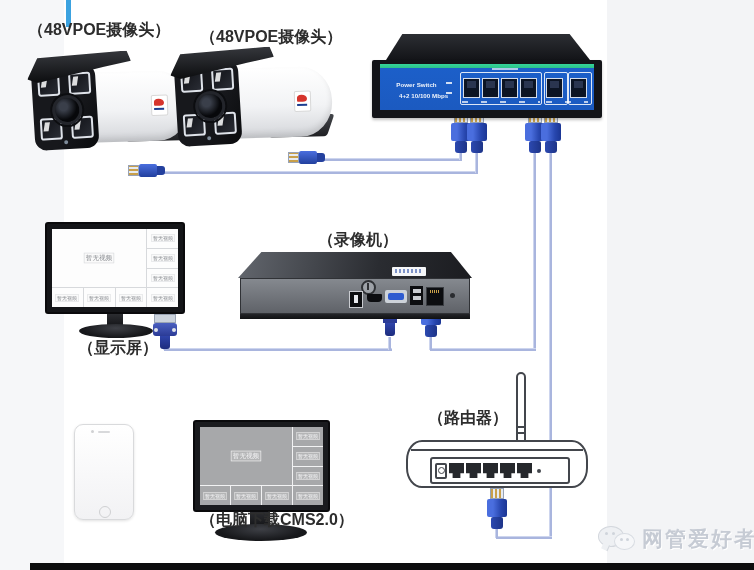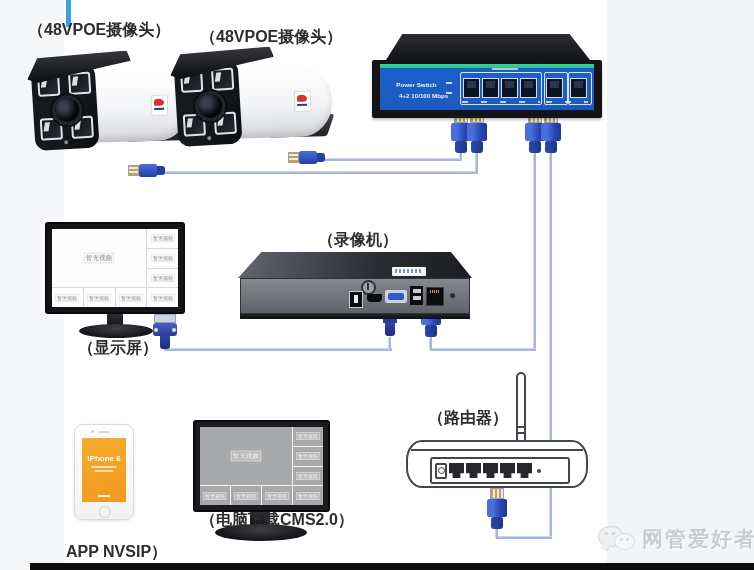--- a/index.html
+++ b/index.html
@@ -205,21 +205,20 @@
   <div class="abs strip-left"></div>
   <div class="abs strip-right"></div>
   <div class="abs accent-tick"></div>
   <div class="abs bottom-bar"></div>
 
   <div class="lbl" style="left:28px;top:20px;">（48VPOE摄像头）</div>
   <div class="lbl" style="left:200px;top:27px;">（48VPOE摄像头）</div>
   <div class="lbl" style="left:318px;top:230px;">（录像机）</div>
   <div class="lbl" style="left:78px;top:338px;">（显示屏）</div>
   <div class="lbl" style="left:428px;top:408px;">（路由器）</div>
-  <div class="lbl" style="left:66px;top:542px;">APP NVSIP）</div>
   <div class="lbl" style="left:200px;top:510px;">（电脑下载CMS2.0）</div>
 
   <div class="cable h" style="left:322px;top:158px;width:140px;"></div>
   <div class="cable v" style="left:459px;top:146px;height:14px;"></div>
   <div class="cable h" style="left:163px;top:171px;width:315px;"></div>
   <div class="cable v" style="left:475px;top:146px;height:27px;"></div>
   <div class="cable v" style="left:533px;top:146px;height:205px;"></div>
   <div class="cable h" style="left:430px;top:348px;width:106px;"></div>
   <div class="cable v" style="left:429px;top:333px;height:17px;"></div>
   <div class="cable v" style="left:549px;top:146px;height:393px;"></div>
@@ -405,26 +404,20 @@
         <div class="rport"></div>
         <div class="rport"></div>
         <div class="r-reset"></div>
       </div>
     </div>
   </div>
 
   <div class="phone">
     <div class="ph-speaker"></div>
     <div class="ph-cam"></div>
-    <div class="ph-screen">
-      <div class="ph-title">iPhone 6</div>
-      <div class="ph-sub"></div>
-      <div class="ph-sub2"></div>
-      <div class="ph-foot"></div>
-    </div>
     <div class="ph-home"></div>
   </div>
 
   <div class="abs" style="left:193px;top:420px;width:140px;height:135px;z-index:3;">
     <div class="bezel" style="left:0;top:0;width:137px;height:92px;background:#1a1b1e;">
       <div class="screen-grid screen-dark">
         <div class="cell big">
             <span>暂无视频</span>
           </div>
         <div class="cell">

